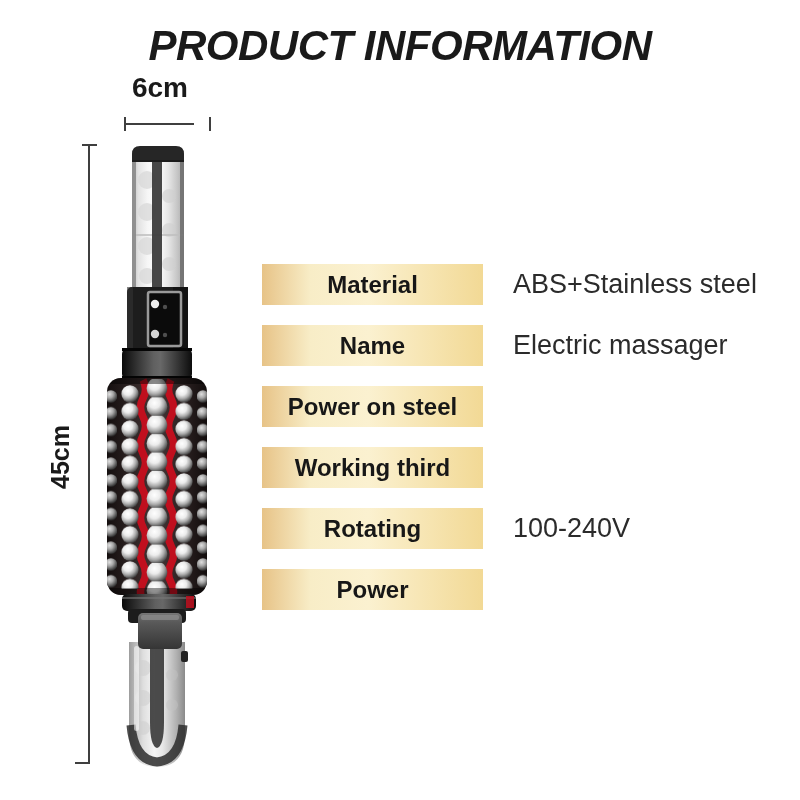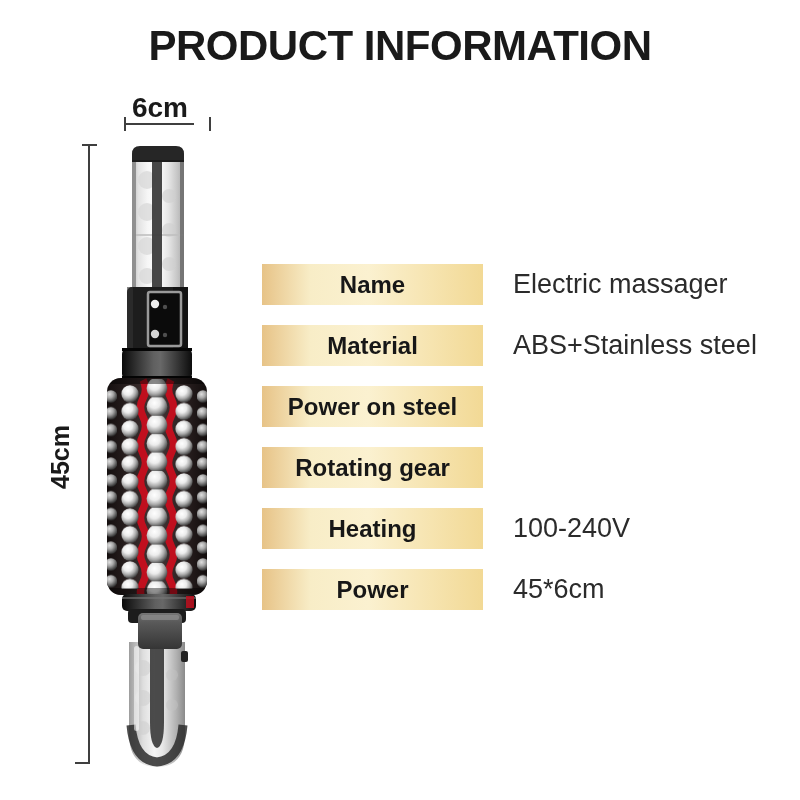--- a/index.html
+++ b/index.html
@@ -4,24 +4,25 @@
 <style>
   html,body{margin:0;padding:0;background:#fff;}
   .canvas{
     position:relative;width:800px;height:800px;background:#fff;overflow:hidden;
     font-family:"Liberation Sans", sans-serif;color:var(--text,#1a1a1a);
   }
   .title{
     position:absolute;top:22px;left:0;width:800px;margin:0;
     text-align:center;font-size:42px;font-weight:bold;letter-spacing:-0.5px;
     color:var(--text,#1a1a1a);
+    font-style:italic;
   }
   .figure-svg{position:absolute;left:70px;top:80px;width:160px;height:700px;}
   .dim-width-label{
-    position:absolute;left:120px;top:92px;width:80px;text-align:center;
+    position:absolute;left:120px;top:72px;width:80px;text-align:center;
     font-size:28px;font-weight:bold;color:var(--text,#1a1a1a);
   }
   .dim-height-label{
     position:absolute;left:30px;top:420px;width:60px;height:74px;
     display:flex;align-items:center;justify-content:center;
     font-size:25px;font-weight:bold;color:var(--text,#1a1a1a);
     writing-mode:vertical-rl;transform:rotate(180deg);
   }
   .spec-table{position:absolute;left:262px;top:264px;width:520px;}
   .spec-row{display:flex;align-items:center;height:41px;margin-bottom:20px;}
@@ -186,36 +187,35 @@
       <rect x="71" y="535" width="38" height="5" rx="2" fill="#8a8a8a" opacity=".8"></rect>
       <rect x="111" y="571" width="7" height="11" rx="2" fill="#232323"></rect>
     </g>
   </svg>
 
   <div class="dim-width-label">6cm</div>
   <div class="dim-height-label">45cm</div>
 
   <div class="spec-table">
     <div class="spec-row">
+      <div class="spec-label">Material</div>
+      <div class="spec-value">ABS+Stainless steel</div>
+    </div>
+    <div class="spec-row">
       <div class="spec-label">Name</div>
       <div class="spec-value">Electric massager</div>
     </div>
     <div class="spec-row">
-      <div class="spec-label">Material</div>
-      <div class="spec-value">ABS+Stainless steel</div>
-    </div>
-    <div class="spec-row">
       <div class="spec-label">Power on steel</div>
     </div>
     <div class="spec-row">
-      <div class="spec-label">Rotating gear</div>
-    </div>
-    <div class="spec-row">
-      <div class="spec-label">Heating</div>
+      <div class="spec-label">Working third</div>
+    </div>
+    <div class="spec-row">
+      <div class="spec-label">Rotating</div>
       <div class="spec-value">100-240V</div>
     </div>
     <div class="spec-row">
       <div class="spec-label">Power</div>
-      <div class="spec-value">45*6cm</div>
     </div>
   </div>
 
 </div>
 
 </body></html>

